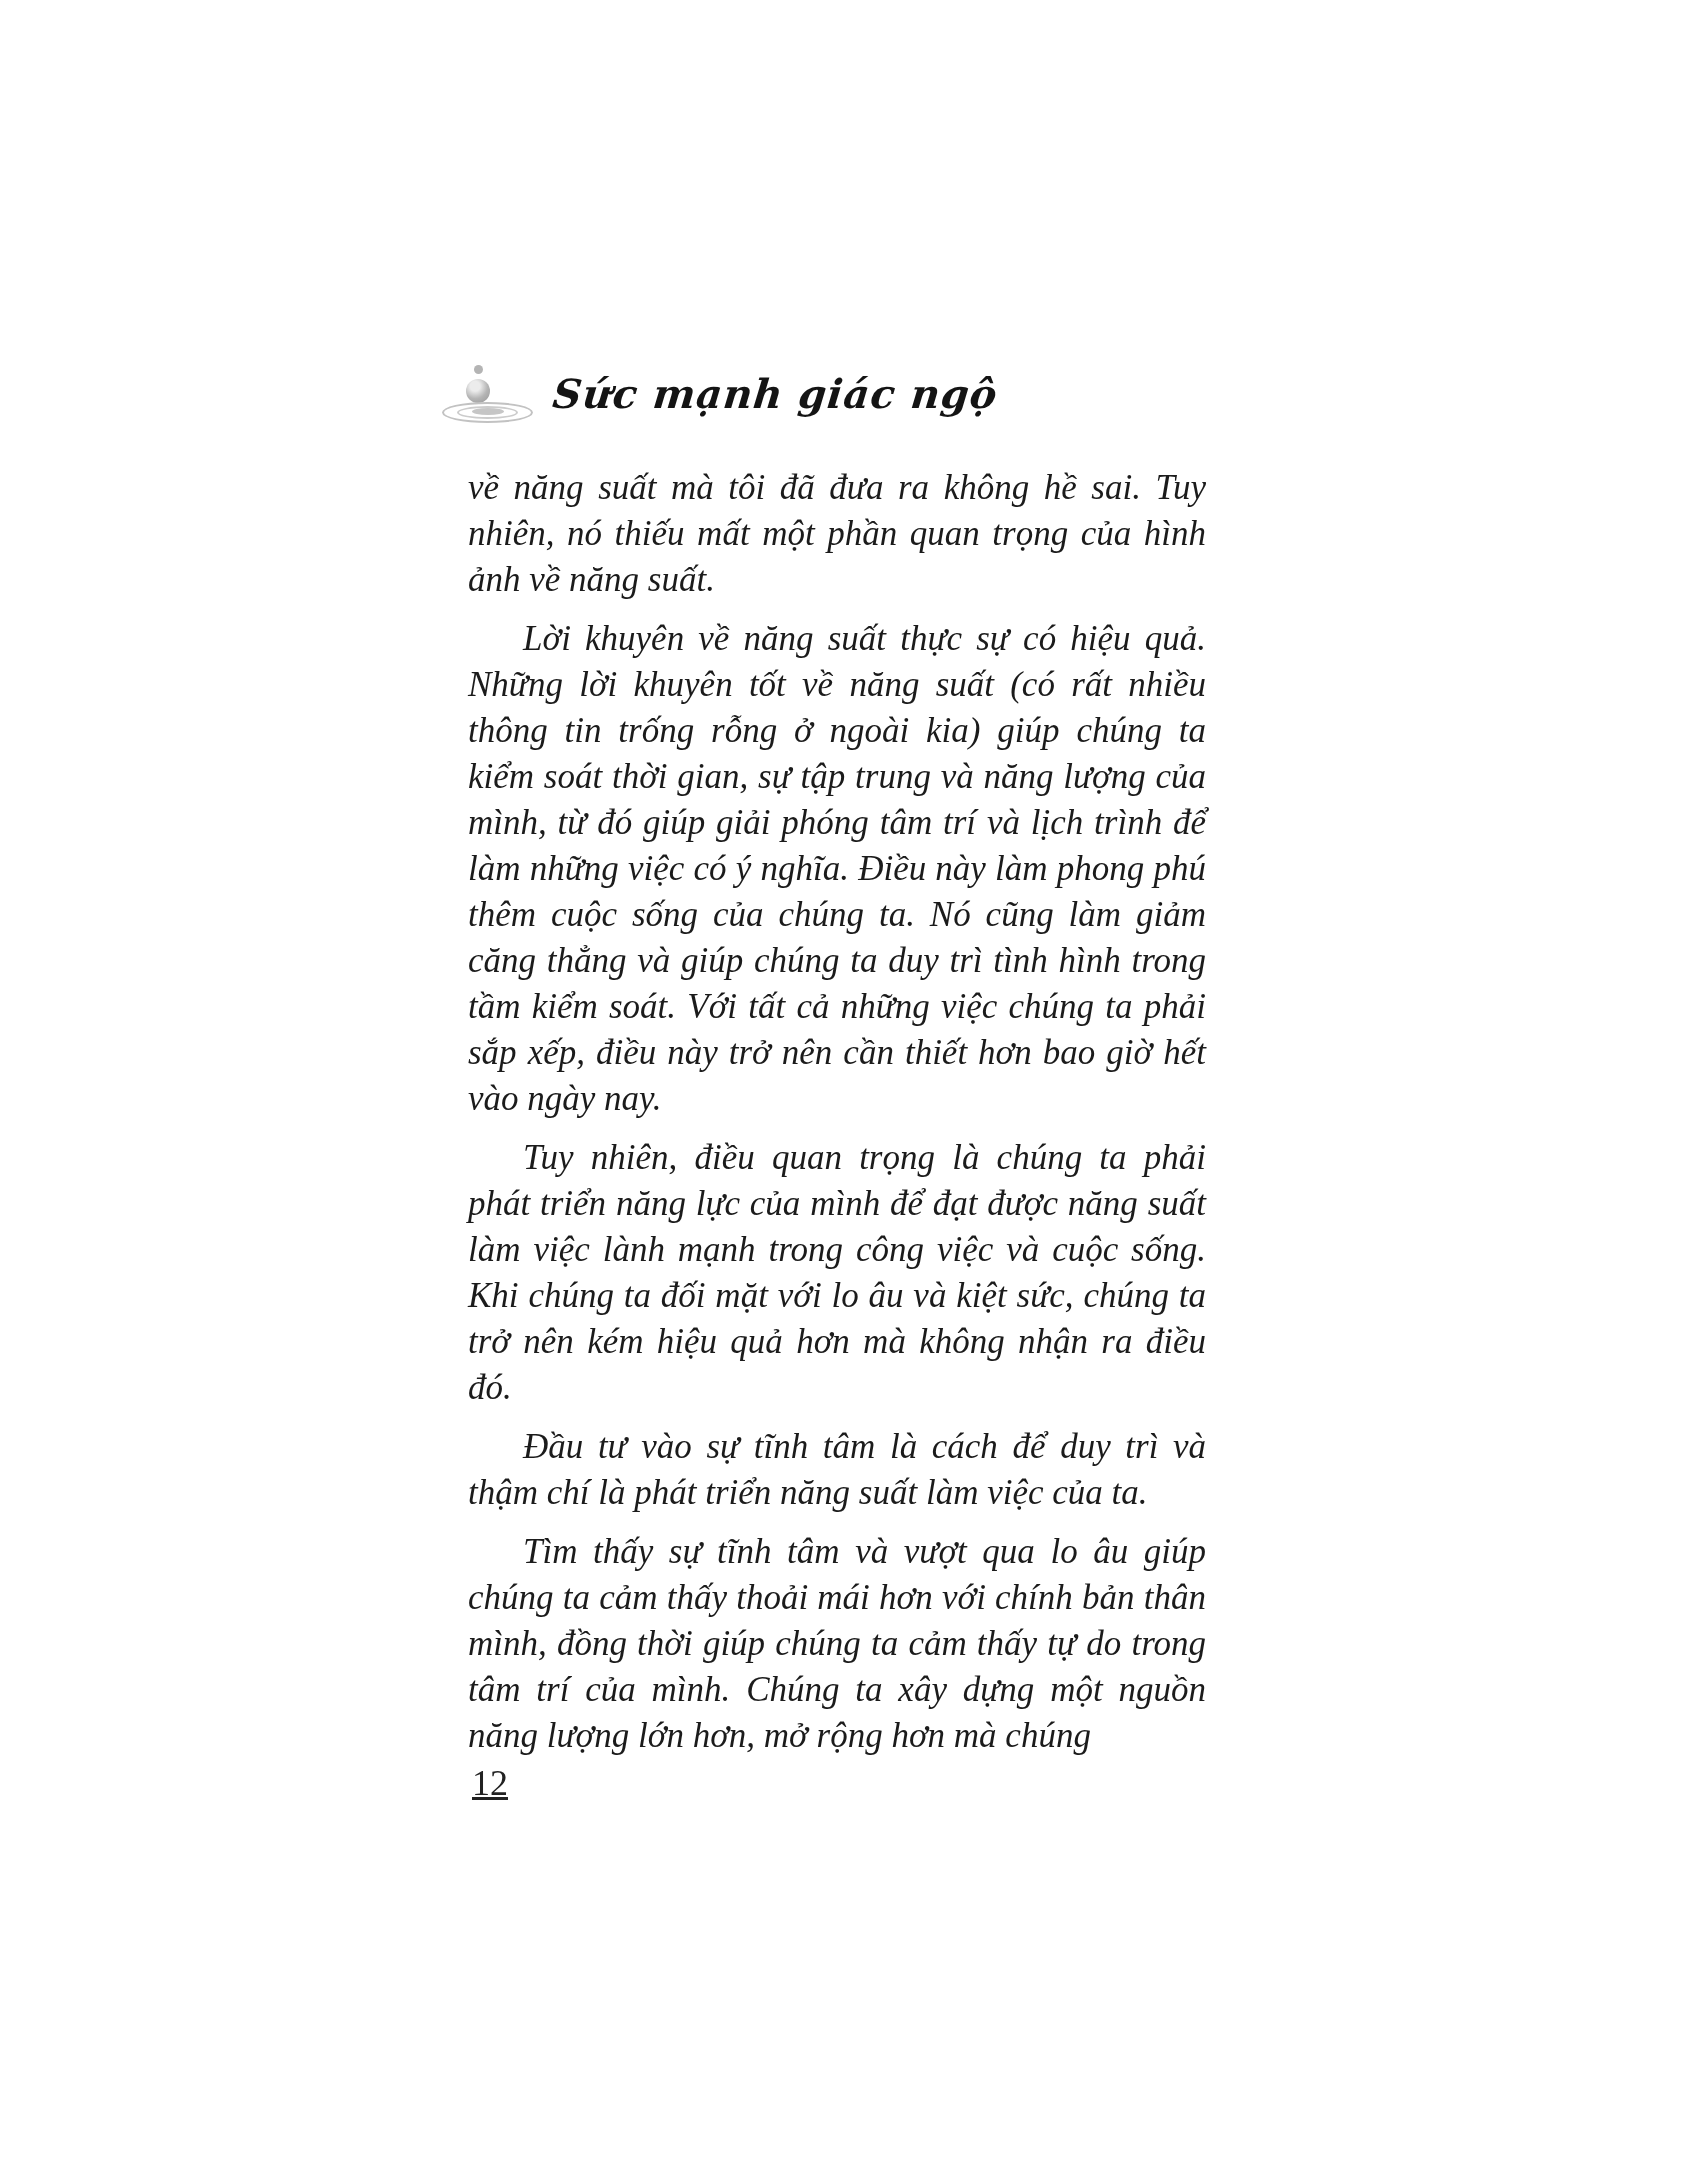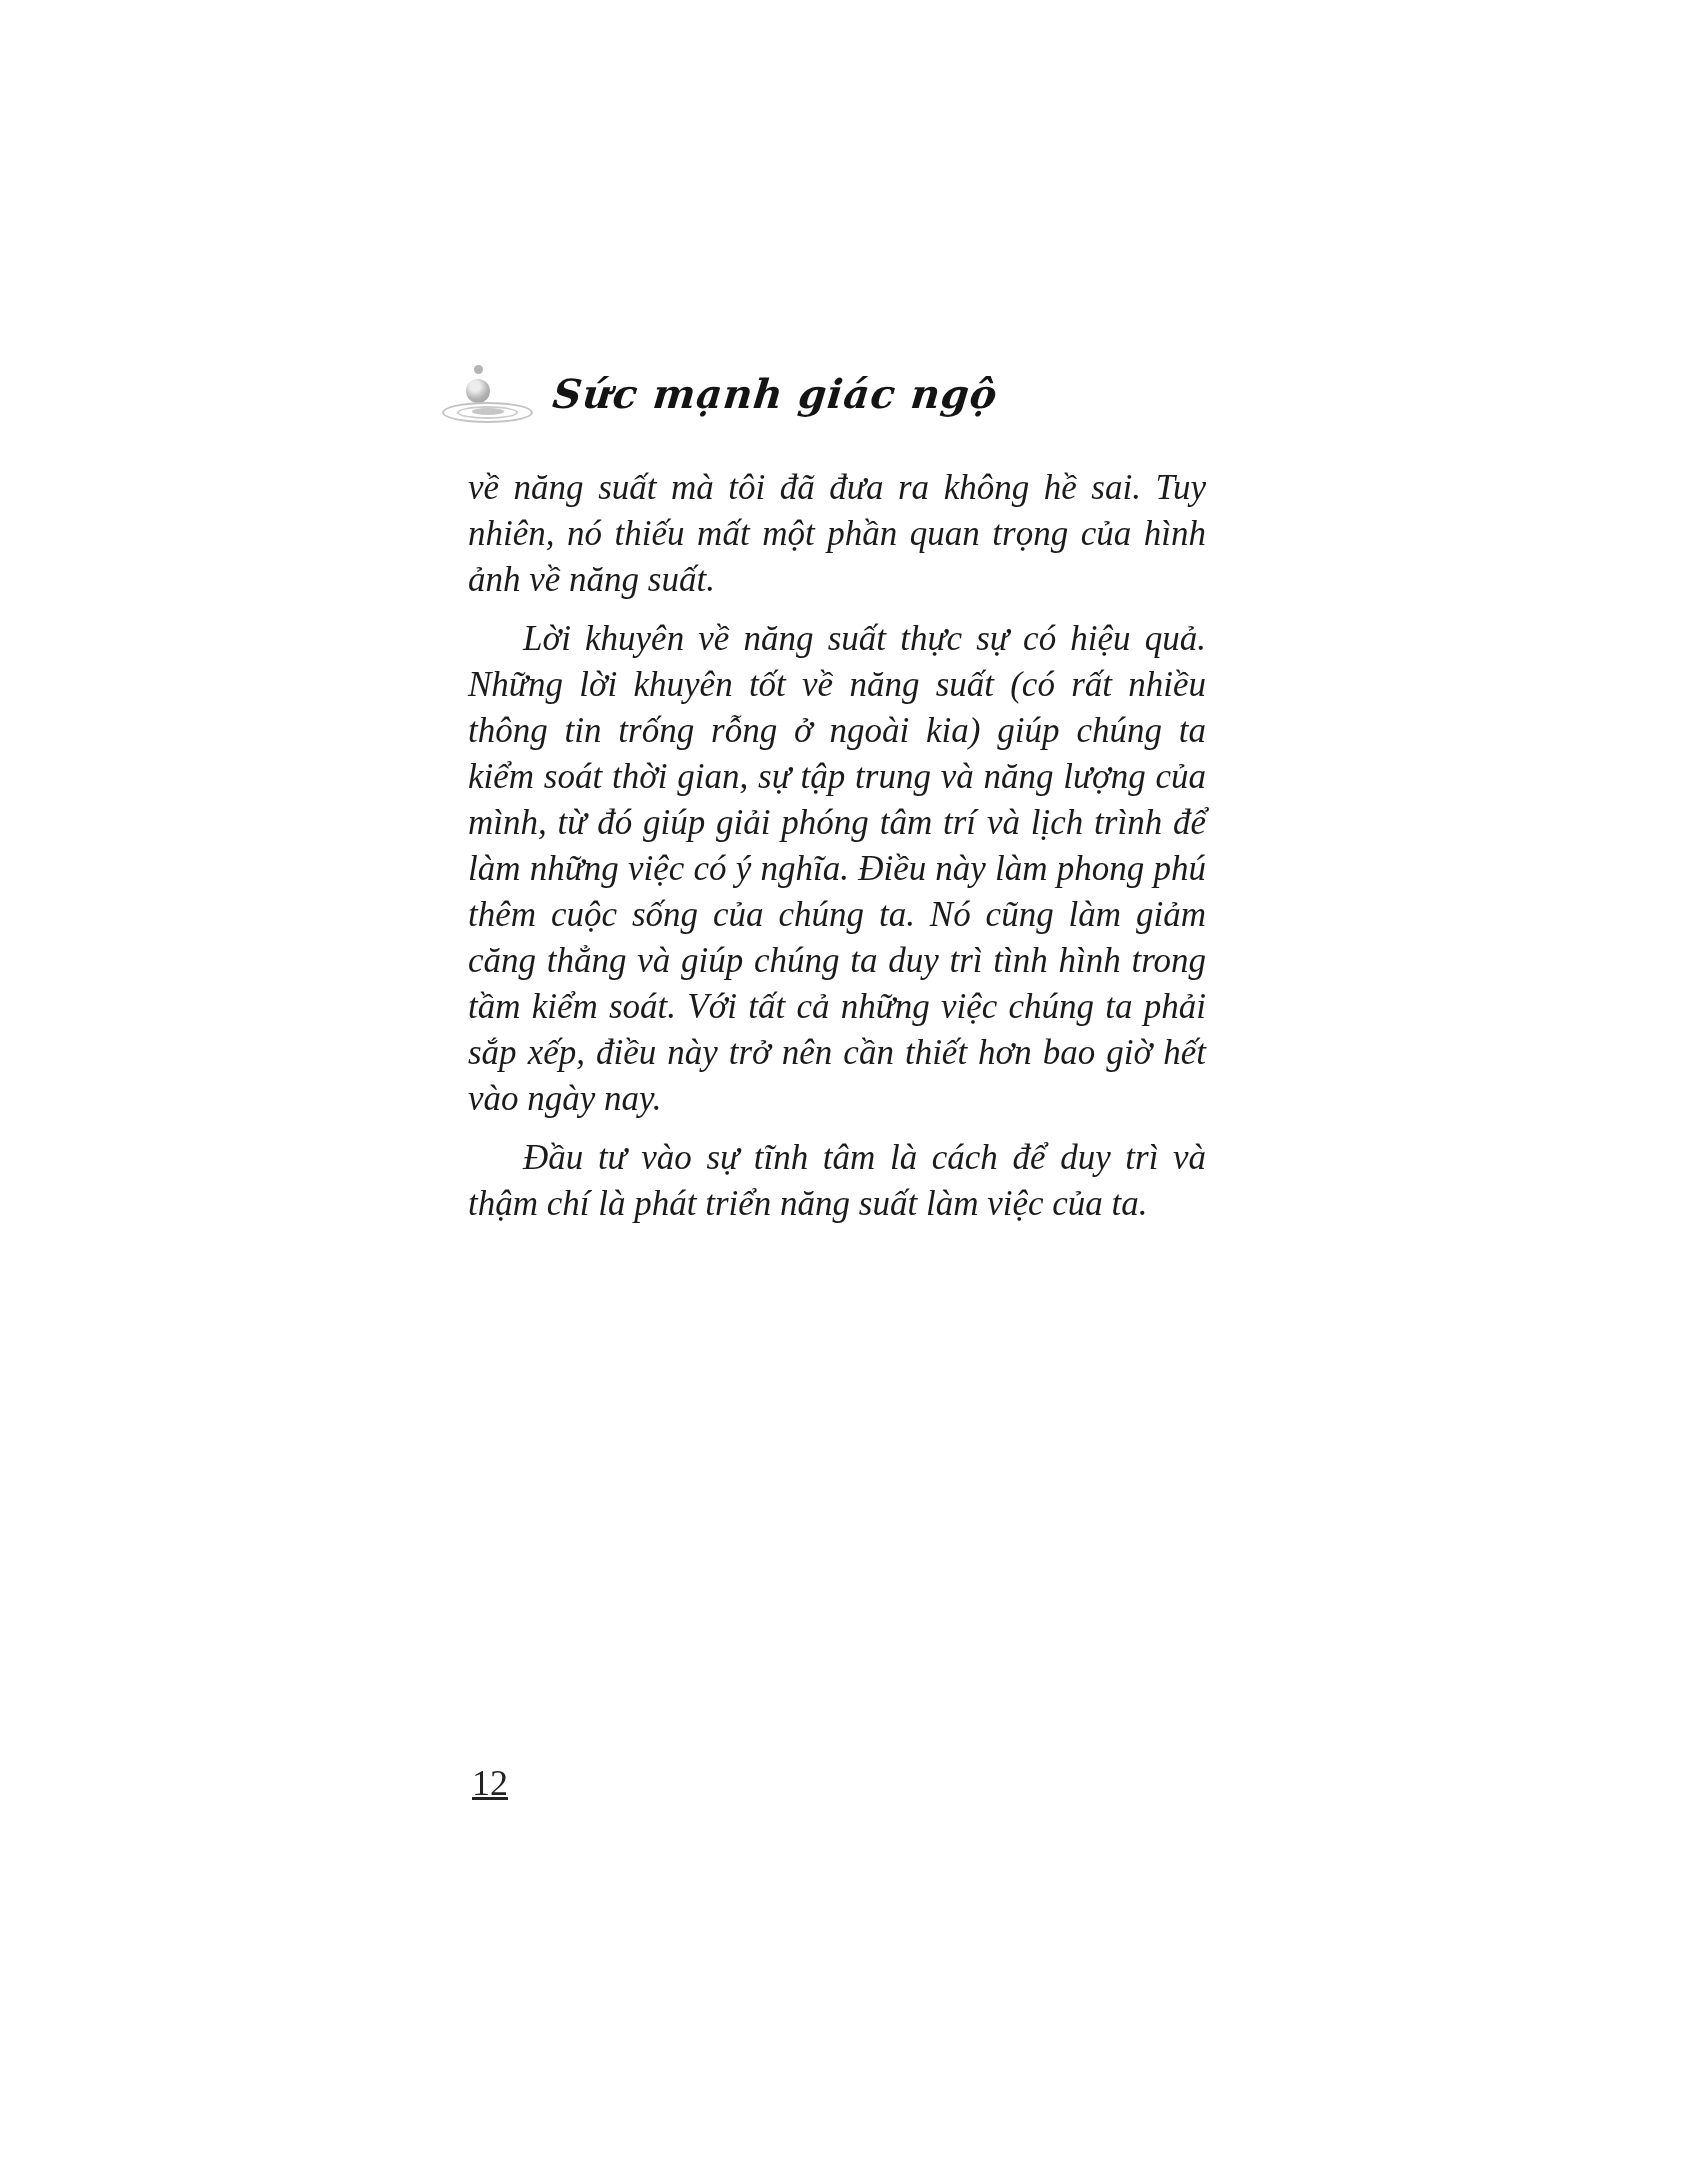--- a/index.html
+++ b/index.html
@@ -115,19 +115,21 @@
       <div class="ripple r1"></div>
       <div class="ripple r2"></div>
       <div class="ripple r3"></div>
     </div>
     <div class="chapter-title">Sức mạnh giác ngộ</div>
   </header>
 
   <main class="body-text">
     <p>về năng suất mà tôi đã đưa ra không hề sai. Tuy nhiên, nó thiếu mất một phần quan trọng của hình ảnh về năng suất.</p>
     <p class="indent">Lời khuyên về năng suất thực sự có hiệu quả. Những lời khuyên tốt về năng suất (có rất nhiều thông tin trống rỗng ở ngoài kia) giúp chúng ta kiểm soát thời gian, sự tập trung và năng lượng của mình, từ đó giúp giải phóng tâm trí và lịch trình để làm những việc có ý nghĩa. Điều này làm phong phú thêm cuộc sống của chúng ta. Nó cũng làm giảm căng thẳng và giúp chúng ta duy trì tình hình trong tầm kiểm soát. Với tất cả những việc chúng ta phải sắp xếp, điều này trở nên cần thiết hơn bao giờ hết vào ngày nay.</p>
+    <p class="indent">Tuy nhiên, điều quan trọng là chúng ta phải phát triển năng lực của mình để đạt được năng suất làm việc lành mạnh trong công việc và cuộc sống. Khi chúng ta đối mặt với lo âu và kiệt sức, chúng ta trở nên kém hiệu quả hơn mà không nhận ra điều đó.</p>
     <p class="indent">Đầu tư vào sự tĩnh tâm là cách để duy trì và thậm chí là phát triển năng suất làm việc của ta.</p>
+    <p class="indent">Tìm thấy sự tĩnh tâm và vượt qua lo âu giúp chúng ta cảm thấy thoải mái hơn với chính bản thân mình, đồng thời giúp chúng ta cảm thấy tự do trong tâm trí của mình. Chúng ta xây dựng một nguồn năng lượng lớn hơn, mở rộng hơn mà chúng</p>
   </main>
 
   <div class="page-number">12</div>
 
 </div>
 
 
 </body></html>

